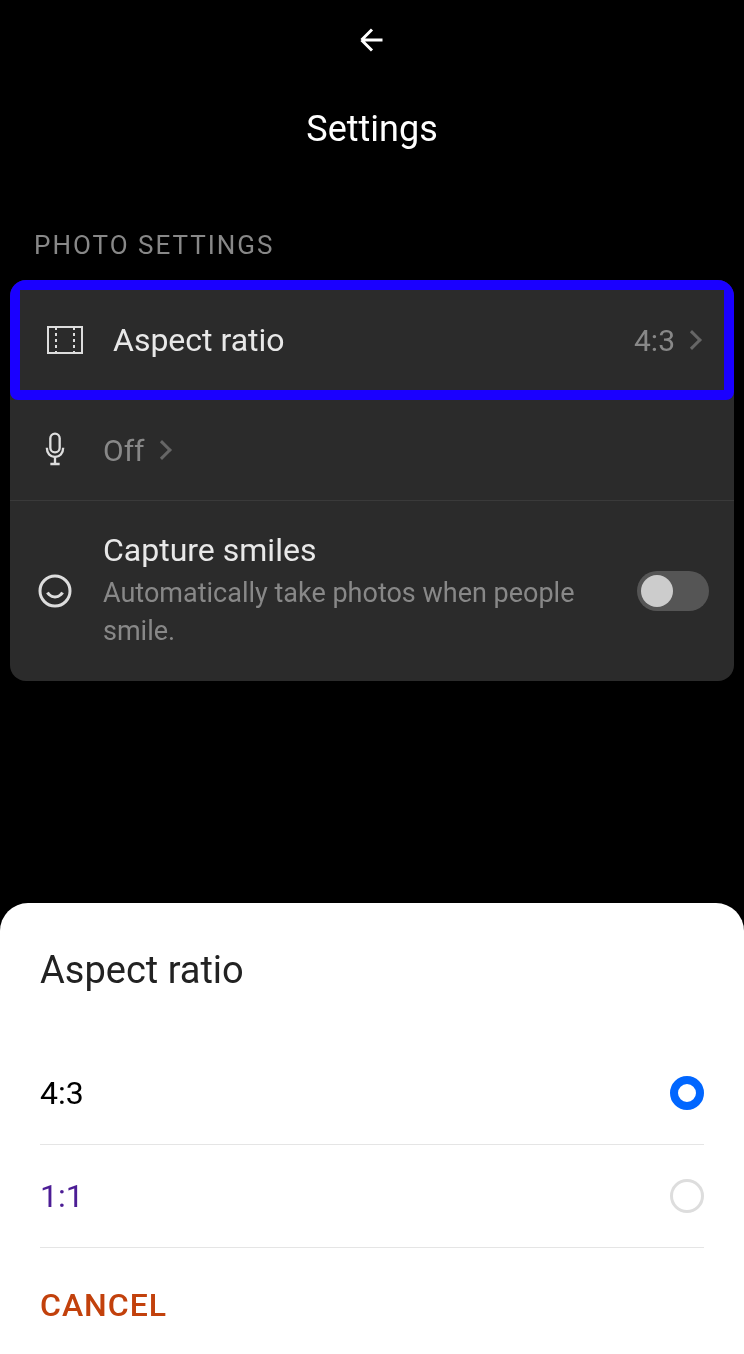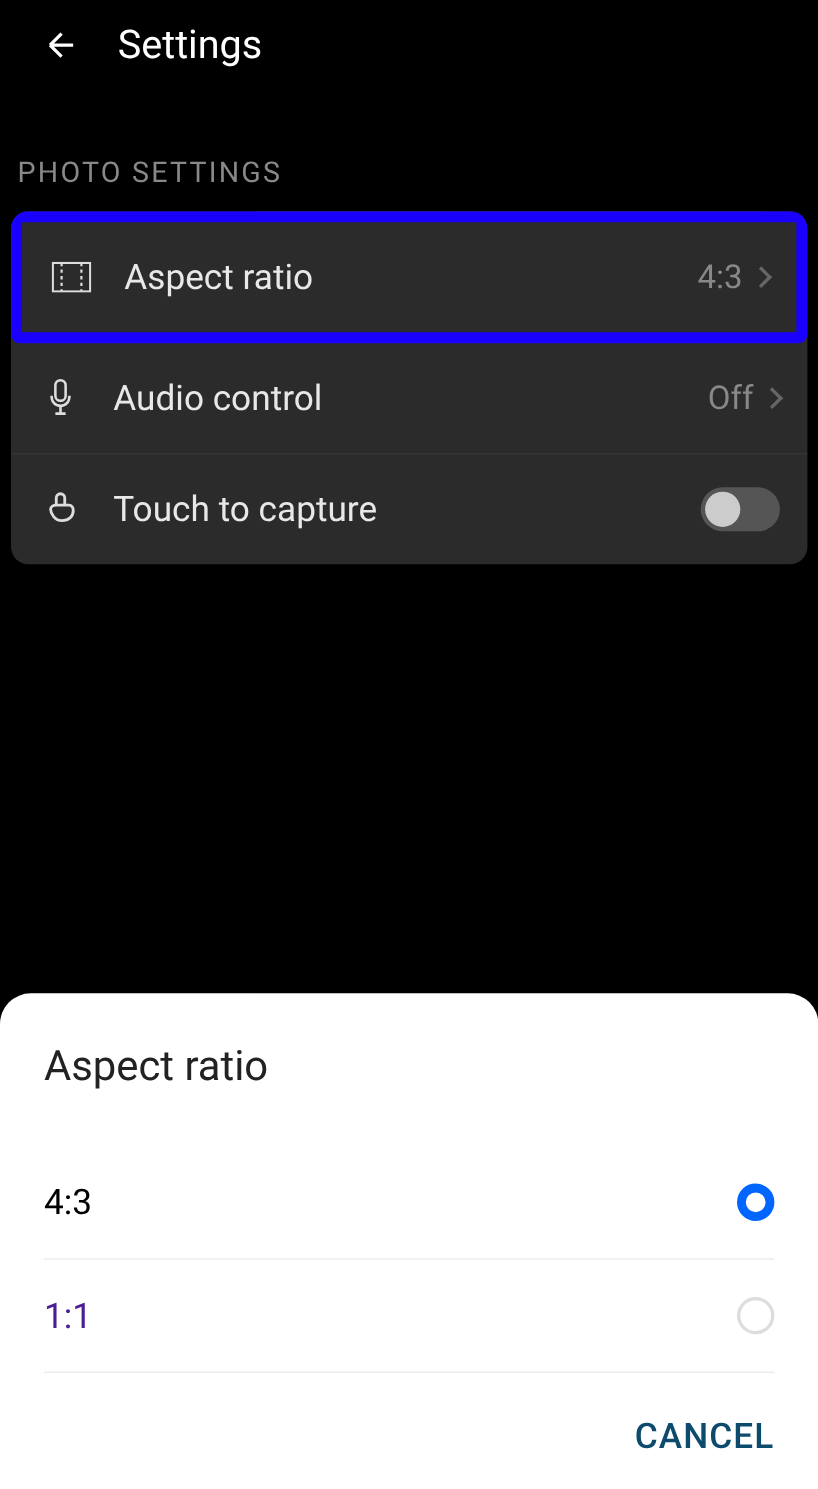--- a/index.html
+++ b/index.html
@@ -12,41 +12,42 @@
       width: 744px;
       height: 1354px;
       background: #000;
       color: #fff;
       position: relative;
       overflow: hidden;
     }
     .header {
       display: flex;
       align-items: center;
-      padding: 20px 36px;
-      gap: 31px;
+      padding: 20px 26px;
+      gap: 48px;
+      flex-direction: column;
     }
     .back-arrow {
       width: 40px;
       height: 40px;
       display: flex;
       align-items: center;
       justify-content: center;
       cursor: pointer;
     }
     .header-title {
       font-size: 36px;
       font-weight: 400;
       color: #fff;
     }
     .section-label {
       color: #888;
       font-size: 26px;
       letter-spacing: 2px;
-      padding: 60px 30px 20px 16px;
+      padding: 60px 30px 20px 34px;
     }
     .settings-panel {
       background: #2b2b2b;
       border-radius: 16px;
       margin: 0 10px;
       overflow: hidden;
     }
     .setting-row {
       display: flex;
       align-items: center;
@@ -150,24 +151,24 @@
       width: 34px;
       height: 34px;
       border: 3px solid #ddd;
       border-radius: 50%;
     }
     .radio.selected {
       border: 8px solid #0066ff;
       background: #fff;
     }
     .cancel-btn {
-      text-align: right;
+      text-align: left;
       font-size: 32px;
       font-weight: 500;
-      color: #0c4a6e;
+      color: #c2410c;
       padding: 38px 0 30px 0;
       letter-spacing: 1px;
     }
   </style>
 </head>
 <body>
 
 <div class="header">
   <div class="back-arrow">
     <svg width="36" height="36" viewBox="0 0 24 24" fill="none" stroke="#fff" stroke-width="2">
@@ -198,42 +199,41 @@
 
   <div class="setting-row">
     <div class="row-icon">
       <svg width="28" height="38" viewBox="0 0 24 32" fill="none" stroke="#ddd" stroke-width="2">
         <rect x="8" y="2" width="8" height="16" rx="4"></rect>
         <path d="M5 14c0 5 3 8 7 8s7-3 7-8"></path>
         <line x1="12" y1="22" x2="12" y2="28"></line>
         <line x1="8" y1="28" x2="16" y2="28"></line>
       </svg>
     </div>
-    <div class="row-content">
-      <div class="row-title">Audio control</div>
-    </div>
     <div class="row-value">Off</div>
     <div class="chevron"></div>
   </div>
 
-
   <div class="setting-row">
     <div class="row-icon">
-      <svg width="32" height="36" viewBox="0 0 24 28" fill="none" stroke="#ddd" stroke-width="2">
-        <path d="M9 11V6a3 3 0 016 0v5"></path>
-        <path d="M9 11c-2 0-4 1-4 3 0 3 3 8 8 8s8-3 8-7c0-2-1-4-3-4h-9z"></path>
+      <svg width="36" height="36" viewBox="0 0 24 24" fill="none" stroke="#ddd" stroke-width="2">
+        <circle cx="12" cy="12" r="10"></circle>
+        <path d="M7 13s1.5 3 5 3 5-3 5-3"></path>
+        <path d="M8 9h.01M16 9h.01"></path>
       </svg>
     </div>
     <div class="row-content">
-      <div class="row-title">Touch to capture</div>
+      <div class="row-title">Capture smiles</div>
+      <div class="row-subtitle">Automatically take photos when people smile.</div>
     </div>
     <div class="toggle">
       <div class="toggle-knob"></div>
     </div>
   </div>
+
 
 </div>
 
 <div class="bottom-sheet">
   <div class="sheet-title">Aspect ratio</div>
 
   <div class="option-row">
     <div class="option-label">4:3</div>
     <div class="radio selected"></div>
   </div>

